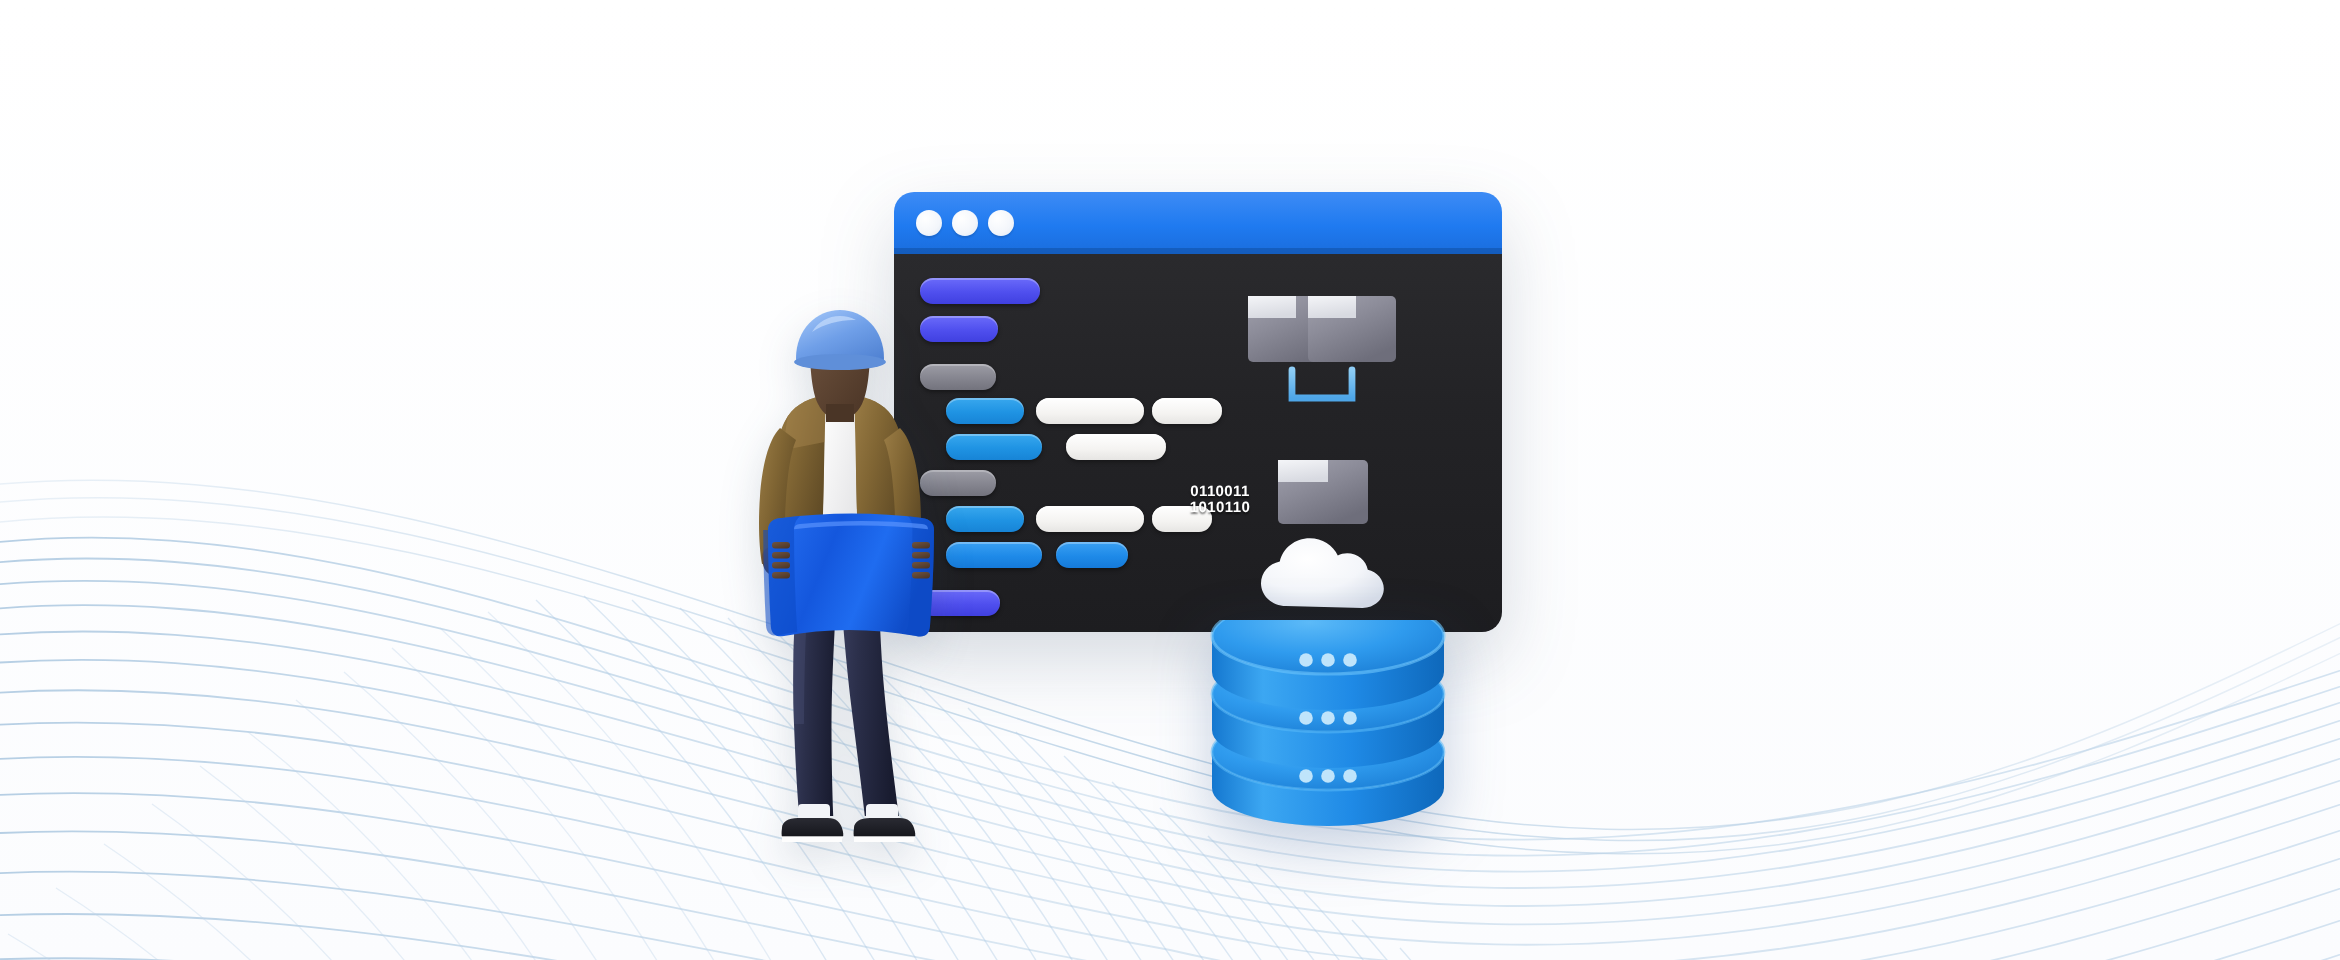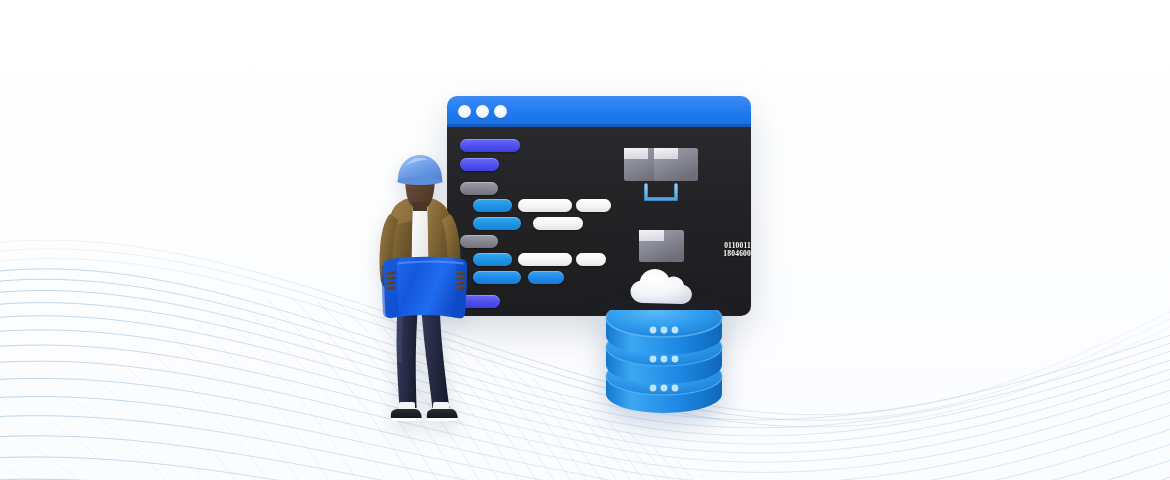--- a/index.html
+++ b/index.html
@@ -51,22 +51,22 @@
   .bar.blue{background:linear-gradient(180deg,#39a8ee 0%,#1f93e3 55%,#1784d6 100%);
             box-shadow:inset 0 1px 0 rgba(255,255,255,.3),0 1px 2px rgba(0,0,0,.4);}
   .bar.blue2{background:linear-gradient(180deg,#3aa0f2 0%,#1e8ae8 55%,#157ada 100%);
              box-shadow:inset 0 1px 0 rgba(255,255,255,.3),0 1px 2px rgba(0,0,0,.4);}
   .bar.white{background:linear-gradient(180deg,#ffffff 0%,#f4f3f1 60%,#e6e5e3 100%);
              box-shadow:inset 0 1px 0 rgba(255,255,255,.9),0 1px 2px rgba(0,0,0,.35);}
 
   
   .diagram{position:absolute;left:0;top:0;width:304px;height:189px;}
   .binary{
-    position:absolute;left:0;right:0;text-align:right;
-    color:#ffffff;font-family:Liberation Serif, serif;
+    position:absolute;left:0;right:0;text-align:center;
+    color:#ffffff;font-family:Liberation Sans, sans-serif;
     font-weight:700;letter-spacing:.2px;line-height:1.12;
     text-shadow:0 1px 1px rgba(0,0,0,.55);
     padding-left:22px;
   }
 
   
   .db{position:absolute;left:602px;top:310px;width:124px;height:122px;
       filter:drop-shadow(0 10px 14px rgba(30,70,130,.25));}
 
   
@@ -245,21 +245,21 @@
                    c1.4,-6.6 7.6,-11.6 15,-11.6
                    c6.2,0 11.6,3.5 14,8.6
                    c1.4,-0.7 3,-1.1 4.7,-1.1
                    c5.2,0 9.5,3.6 10.3,8.3
                    c4.6,1.1 8,4.9 8,9.4
                    c0,5.4 -4.7,9.7 -10.6,9.7 z" fill="url(#cloudG)"></path>
         </g>
       </svg>
 
       <div class="binary" style="top:115px;font-size:7.5px;">0110011</div>
-      <div class="binary" style="top:123px;font-size:7.5px;">1804600</div>
+      <div class="binary" style="top:123px;font-size:7.5px;">1010110</div>
     </div>
   </div>
 
   <svg class="db" viewBox="0 0 124 122">
     <defs>
       <linearGradient id="diskSide" x1="0" y1="0" x2="0" y2="1">
         <stop offset="0%" stop-color="#3aa3ef"></stop>
         <stop offset="45%" stop-color="#1f8ae6"></stop>
         <stop offset="100%" stop-color="#0f6fc4"></stop>
       </linearGradient>

